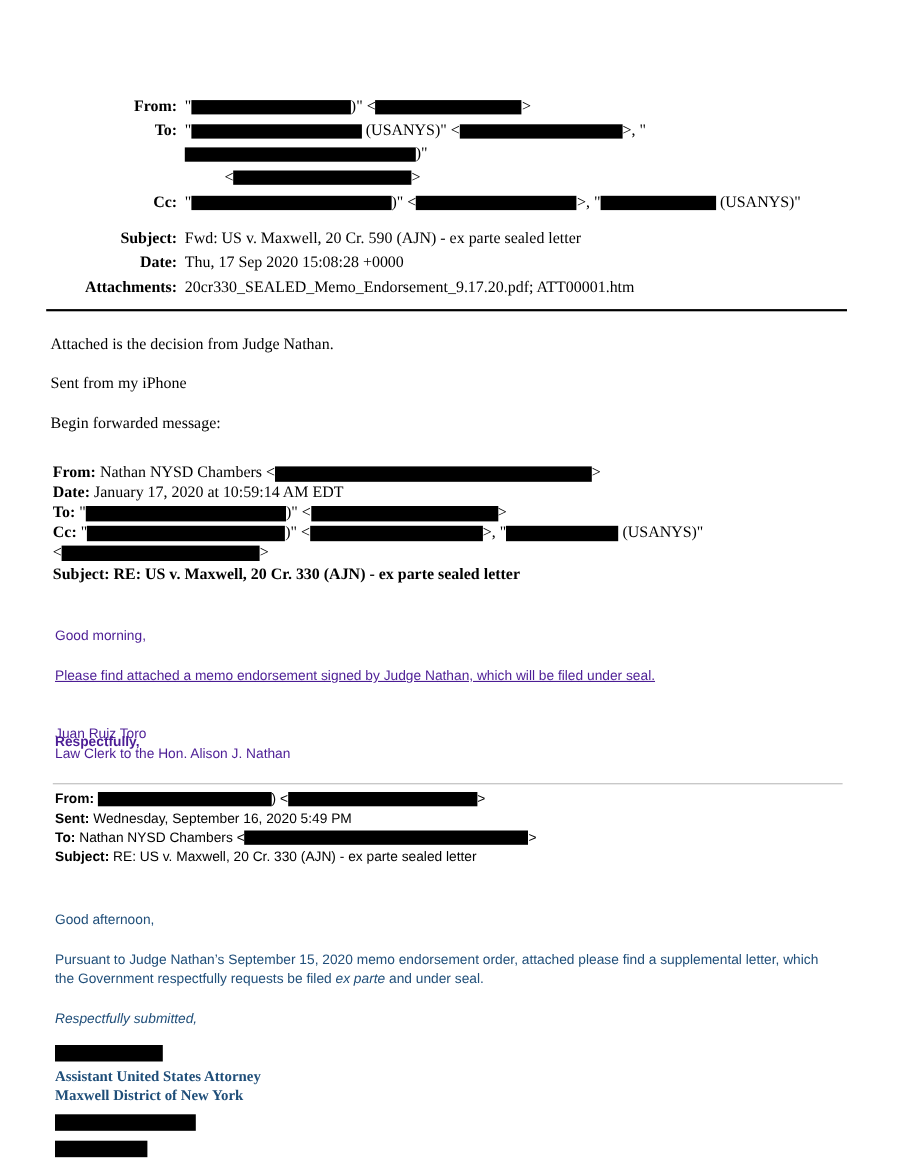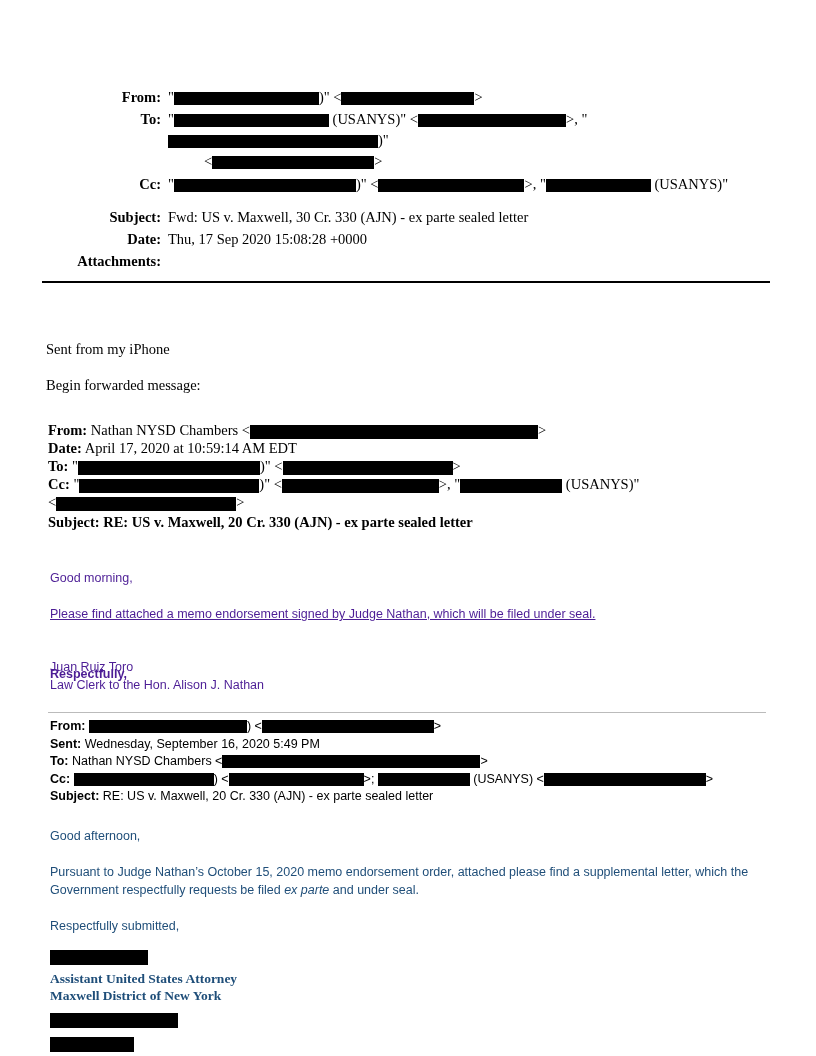--- a/index.html
+++ b/index.html
@@ -140,21 +140,21 @@
   .blue-p {
     position: absolute;
     left: 50px;
     font-family: "Liberation Sans", sans-serif;
     font-size: 12.5px;
     line-height: 18px;
     color: #1f4e79;
   }
   #b-good { top: 786px; }
   #b-pursuant { top: 822px; width: 712px; }
-  #b-resp { top: 876px; }
+  #b-resp { top: 876px; font-style: italic; }
 
   
   #sig-bar { position: absolute; left: 50px; top: 909px; }
   .sig-line {
     position: absolute;
     left: 50px;
     font-family: "Liberation Serif", serif;
     font-size: 13.5px;
     line-height: 17px;
     color: #1f4e79;
@@ -189,46 +189,48 @@
 
     <div class="hdr-row" style="margin-top:2px;">
       <div class="hdr-label">Cc:</div>
       <div class="hdr-val">
         <span>"</span><span class="redact" style="width:182px"></span><span>)" &lt;</span><span class="redact" style="width:146px"></span><span>&gt;, "</span><span class="redact" style="width:105px"></span>&nbsp;<span>(USANYS)"</span>
       </div>
     </div>
 
     <div class="hdr-row" style="margin-top:12px;">
       <div class="hdr-label">Subject:</div>
-      <div class="hdr-val">Fwd: US v. Maxwell, 30 Cr. 330 (AJN) - ex parte sealed letter</div>
+      <div class="hdr-val">Fwd: US v. Maxwell, 20 Cr. 590 (AJN) - ex parte sealed letter</div>
     </div>
 
     <div class="hdr-row">
       <div class="hdr-label">Date:</div>
       <div class="hdr-val">Thu, 17 Sep 2020 15:08:28 +0000</div>
     </div>
 
     <div class="hdr-row">
       <div class="hdr-label">Attachments:</div>
+      <div class="hdr-val">20cr330_SEALED_Memo_Endorsement_9.17.20.pdf; ATT00001.htm</div>
     </div>
   </div>
 
   <div class="rule"></div>
 
+  <div class="body-p" id="p-attached">Attached is the decision from Judge Nathan.</div>
   <div class="body-p" id="p-sent">Sent from my iPhone</div>
   <div class="body-p" id="p-begin">Begin forwarded message:</div>
 
   <div class="fwd1">
     <span class="fr">
       <b>From:</b>
       <span>Nathan NYSD Chambers &lt;</span><span class="redact tall" style="width:288px"></span><span>&gt;</span>
     </span>
     <span class="fr">
       <b>Date:</b>
-      <span>April 17, 2020 at 10:59:14 AM EDT</span>
+      <span>January 17, 2020 at 10:59:14 AM EDT</span>
     </span>
     <span class="fr">
       <b>To:</b>
       <span>"</span><span class="redact tall" style="width:182px"></span><span>)" &lt;</span><span class="redact tall" style="width:170px"></span><span>&gt;</span>
     </span>
     <span class="fr">
       <b>Cc:</b>
       <span>"</span><span class="redact tall" style="width:180px"></span><span>)" &lt;</span><span class="redact tall" style="width:157px"></span><span>&gt;, "</span><span class="redact tall" style="width:102px"></span>&nbsp;<span>(USANYS)"</span>
     </span>
     <span class="fr cont">
@@ -255,31 +257,27 @@
     </span>
     <span class="fr">
       <b>Sent:</b>
       <span>Wednesday, September 16, 2020 5:49 PM</span>
     </span>
     <span class="fr">
       <b>To:</b>
       <span>Nathan NYSD Chambers &lt;</span><span class="redact" style="width:258px"></span><span>&gt;</span>
     </span>
     <span class="fr">
-      <b>Cc:</b>
-      <span class="redact" style="width:140px"></span><span>) &lt;</span><span class="redact" style="width:135px"></span><span>&gt;; </span><span class="redact" style="width:92px"></span>&nbsp;<span>(USANYS) &lt;</span><span class="redact" style="width:162px"></span><span>&gt;</span>
-    </span>
-    <span class="fr">
       <b>Subject:</b>
       <span>RE: US v. Maxwell, 20 Cr. 330 (AJN) - ex parte sealed letter</span>
     </span>
   </div>
 
   <div class="blue-p" id="b-good">Good afternoon,</div>
-  <div class="blue-p" id="b-pursuant"><span>Pursuant to Judge Nathan’s October 15, 2020 memo endorsement order, attached please find a supplemental letter, which the Government respectfully requests be filed </span><i>ex parte</i><span> and under seal.</span></div>
+  <div class="blue-p" id="b-pursuant"><span>Pursuant to Judge Nathan’s September 15, 2020 memo endorsement order, attached please find a supplemental letter, which the Government respectfully requests be filed </span><i>ex parte</i><span> and under seal.</span></div>
   <div class="blue-p" id="b-resp">Respectfully submitted,</div>
 
   <span class="redact" id="sig-bar" style="width:98px;height:15px"></span>
   <div class="sig-line" id="sig-ausa">Assistant United States Attorney</div>
   <div class="sig-line" id="sig-sdny">Maxwell District of New York</div>
   <span class="redact" id="sig-bar2" style="width:128px;height:15px"></span>
   <span class="redact" id="sig-bar3" style="width:84px;height:15px"></span>
 
 </div>
 

